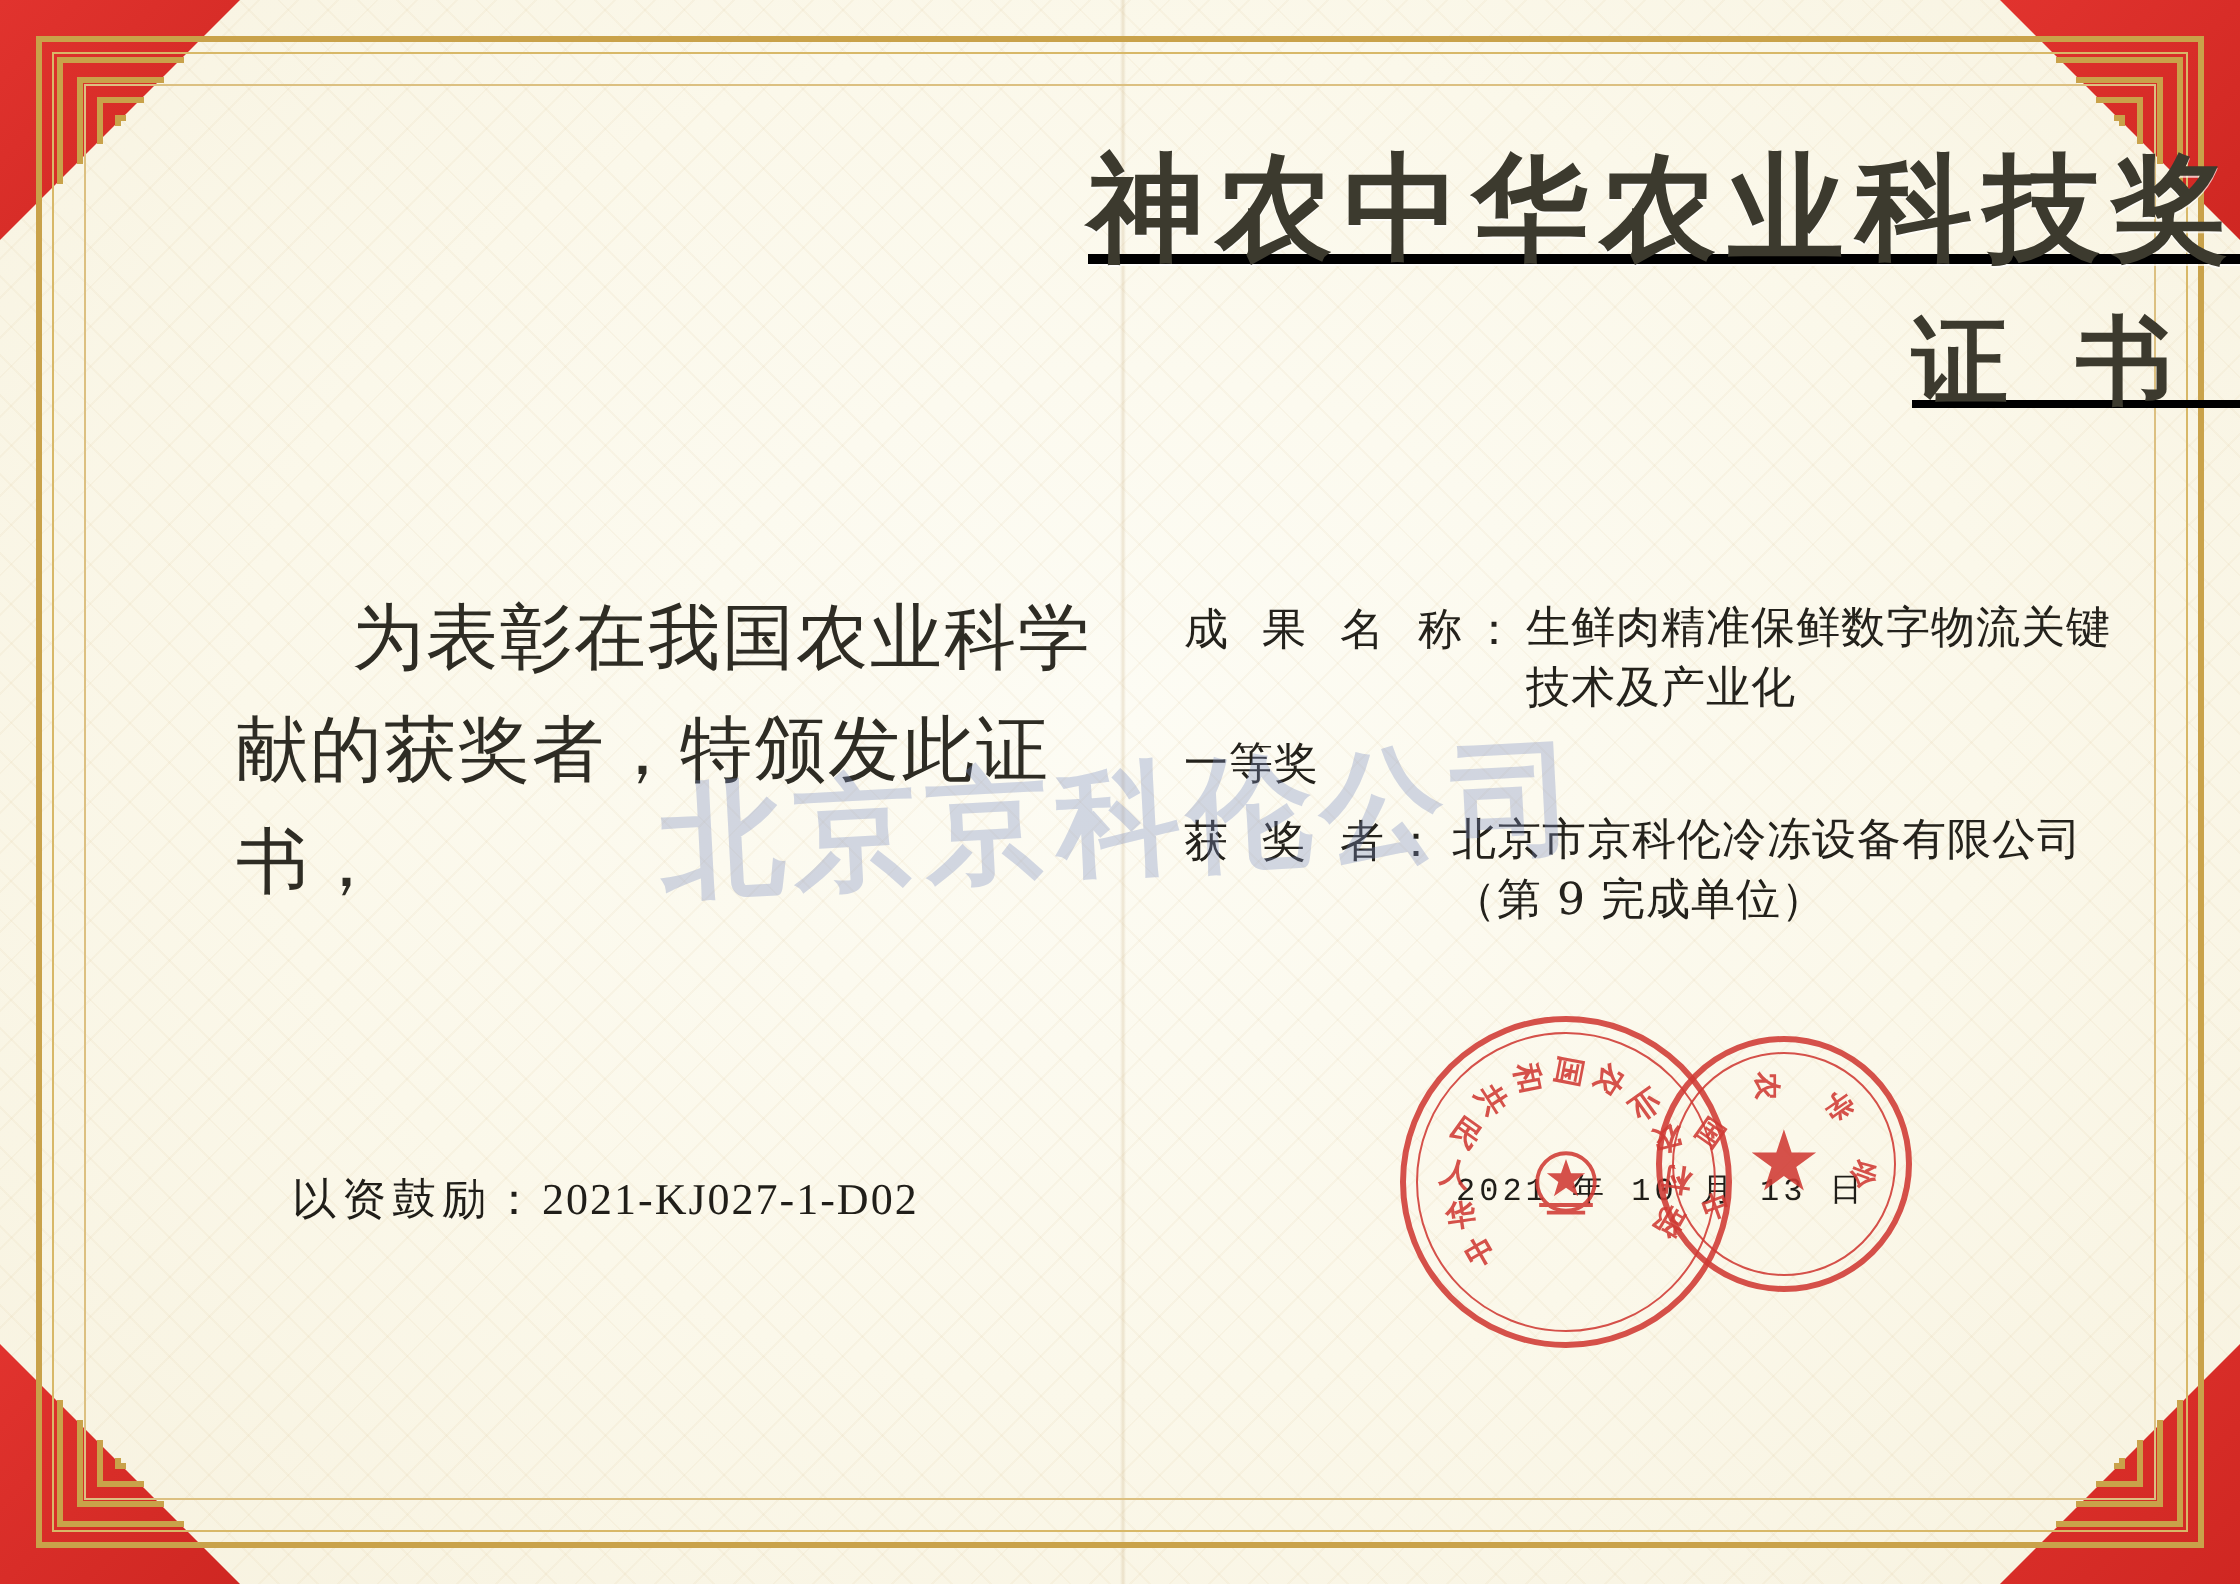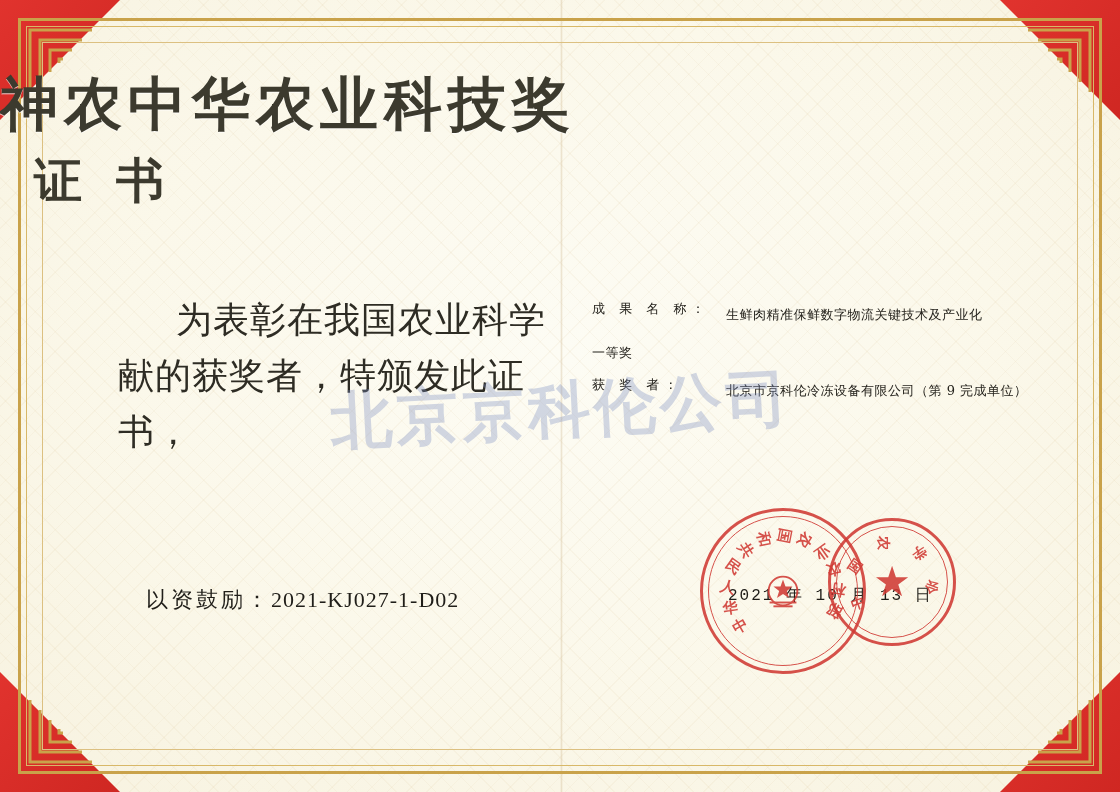--- a/index.html
+++ b/index.html
@@ -74,21 +74,22 @@
   .key.k-tl { top: 28px; left: 28px; }
   .key.k-tr { top: 28px; right: 28px; transform: scaleX(-1); }
   .key.k-bl { bottom: 28px; left: 28px; transform: scaleY(-1); }
   .key.k-br { bottom: 28px; right: 28px; transform: scale(-1,-1); }
 
   
   .title-block {
     position: absolute;
     top: 74px;
     left: 0; right: 0;
-    text-align: left;
+    text-align: right;
+    text-decoration: underline;
   }
   .title-main {
     font-family: "DejaVu Serif", serif;
     font-weight: bold;
     font-size: 58px;
     letter-spacing: 6px;
     color: #3c3a2e;
     text-shadow: 0 1px 0 rgba(255,255,255,0.7);
     line-height: 1.05;
   }
@@ -116,21 +117,21 @@
   }
   .citation .indent { display: inline-block; width: 58px; }
 
   
   .info {
     position: absolute;
     top: 300px;
     left: 592px;
     width: 470px;
     font-family: "DejaVu Serif", serif;
-    font-size: 13px;
+    font-size: 22px;
     color: #24221c;
   }
   .info-row {
     display: flex;
     align-items: flex-start;
     margin-bottom: 8px;
   }
   .info-label {
     flex: 0 0 134px;
     letter-spacing: 5px;

